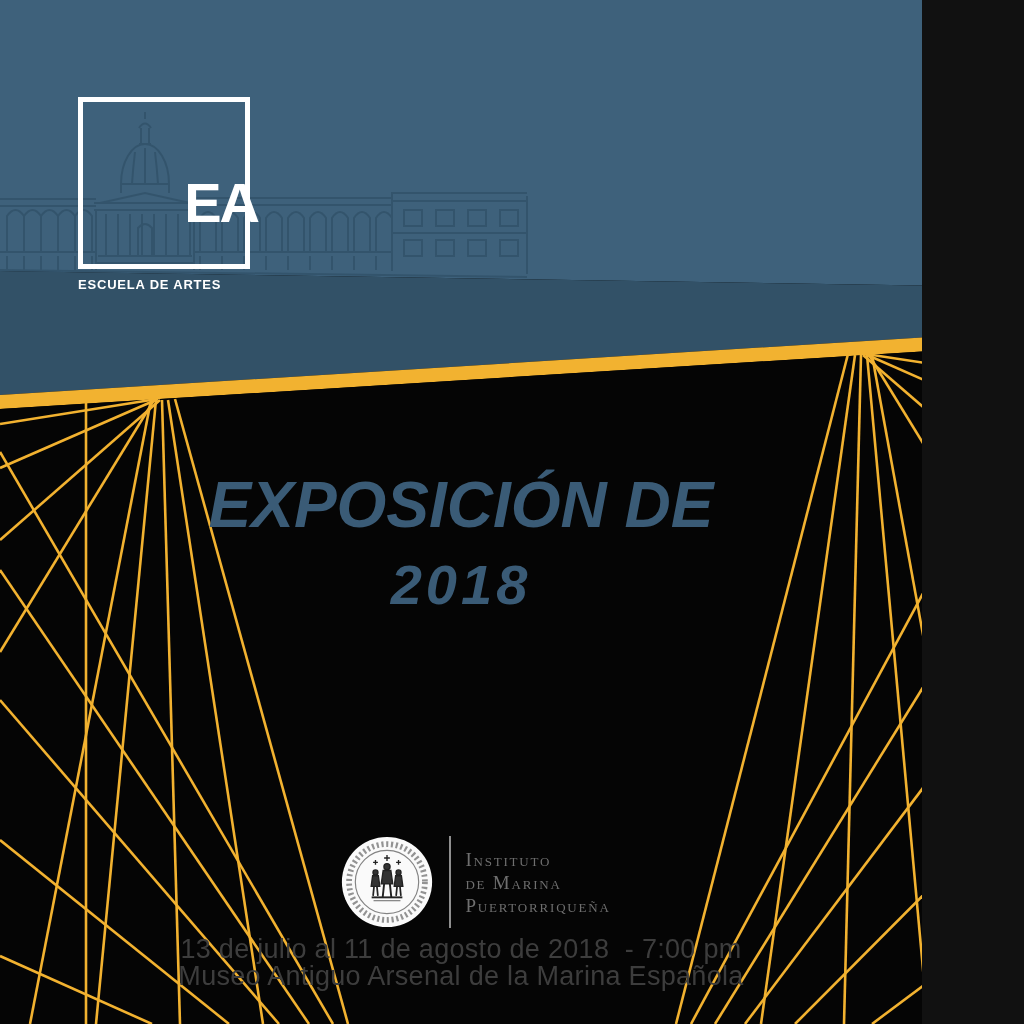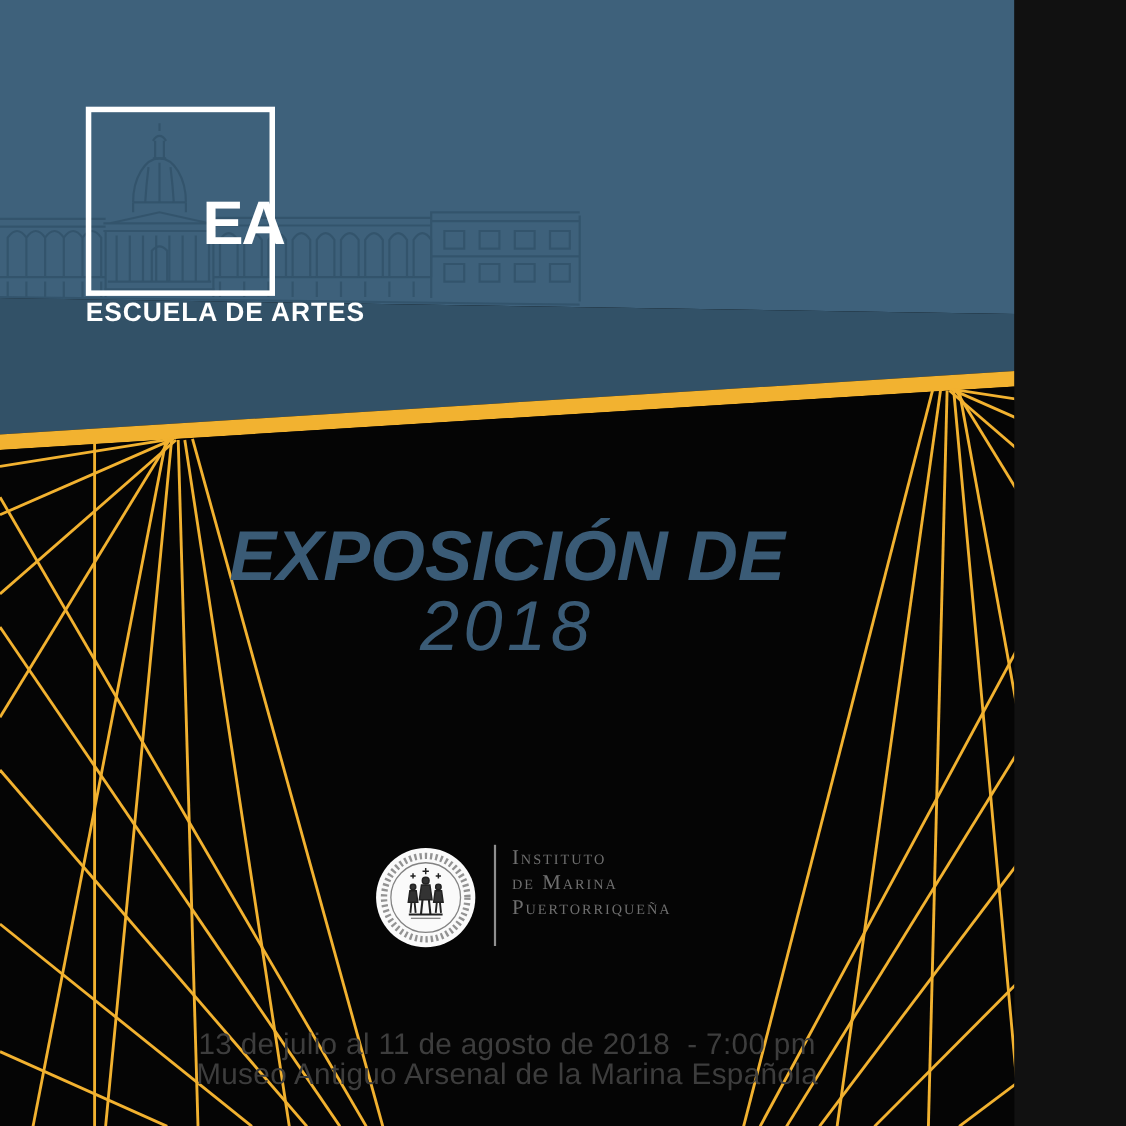--- a/index.html
+++ b/index.html
@@ -20,39 +20,39 @@
     position:absolute; left:78px; top:97px; width:172px; height:172px;
     border:5px solid var(--white); box-sizing:border-box;
   }
   .eapd{
     position:absolute; left:148px; top:181px; width:110px;
     text-align:right; color:var(--white);
     font-size:56px; line-height:44px; font-weight:900; letter-spacing:-2px;
   }
   .school{
     position:absolute; left:78px; top:274px; color:var(--white);
-    font-size:24px; line-height:22px; font-weight:700; letter-spacing:0.8px;
+    font-size:13px; line-height:22px; font-weight:700; letter-spacing:0.8px;
   }
 
   
   .title{
     position:absolute; left:0; right:0; top:476px; text-align:center;
     color:var(--title-text); font-style:italic;
   }
   .title .big{
     font-size:64px; line-height:59px; font-weight:800; letter-spacing:0px; margin:0;
   }
   .title .year{
-    font-size:64px; line-height:56px; font-weight:400; letter-spacing:4px; margin-top:6px;
+    font-size:56px; line-height:56px; font-weight:700; letter-spacing:4px; margin-top:22px;
   }
 
   
   .credits{
-    position:absolute; left:0; right:0; top:768px; height:100px;
-    display:flex; justify-content:center; align-items:flex-start; gap:14px;padding-left:28px;
+    position:absolute; left:0; right:0; top:832px; height:100px;
+    display:flex; justify-content:center; align-items:center; gap:14px;padding-left:28px;
   }
   .seal{width:96px; height:96px; flex:0 0 auto;}
   .divider{width:2px; height:92px; background:#8F8F8F;}
   .icp{
     font-family:"Liberation Serif", serif; font-variant:small-caps;
     color:var(--organizer-text); font-size:19px; line-height:23px;
     letter-spacing:1.8px; text-align:left;
   }
 
   

